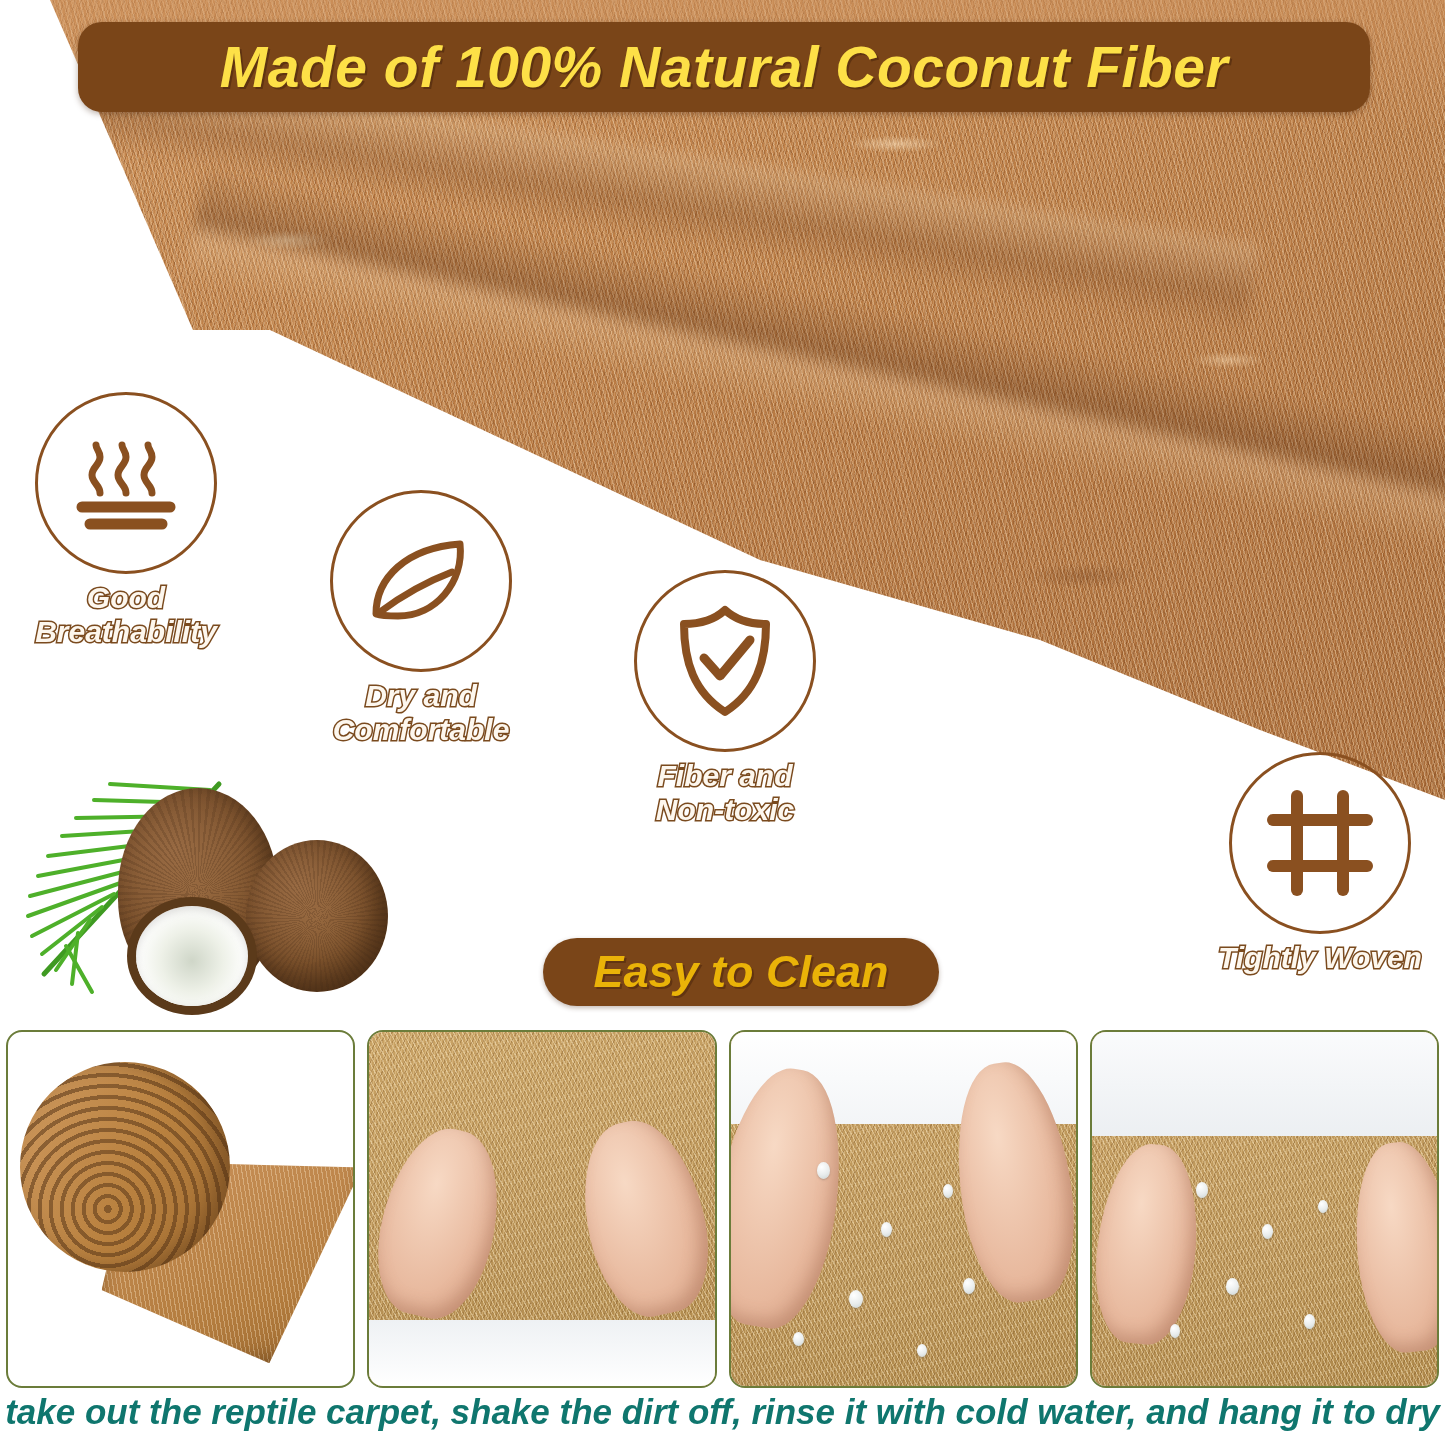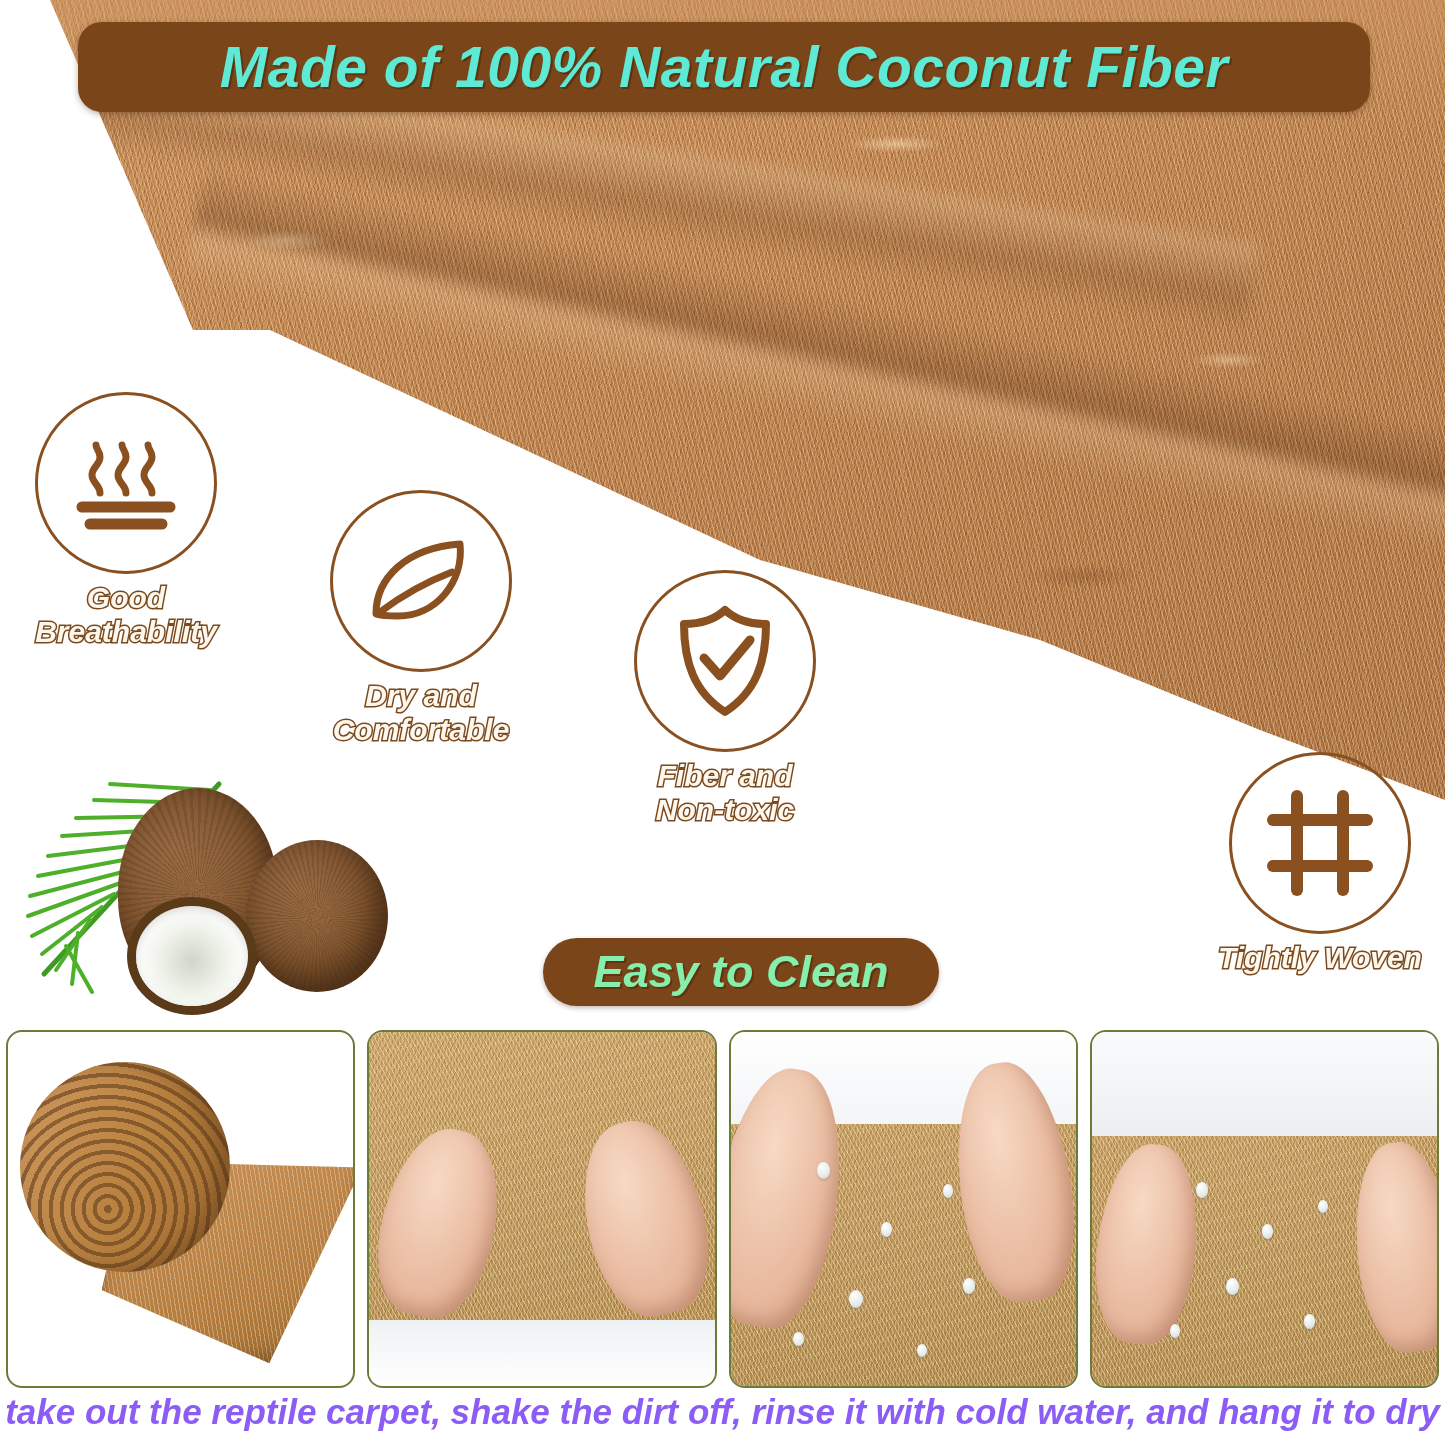--- a/index.html
+++ b/index.html
@@ -37,21 +37,21 @@
      transform:rotate(9deg);
      background:linear-gradient(180deg, rgba(255,232,198,.22), rgba(92,48,19,.22) 60%, rgba(0,0,0,0));
      filter:blur(7px);}
   .coir-topstrip{position:absolute;left:0;top:0;width:1445px;height:130px;
      background:linear-gradient(180deg, rgba(205,146,94,.55), rgba(0,0,0,0));}
 
   
   .banner{position:absolute;left:78px;top:22px;width:1292px;height:90px;
     background:#7a4518;border-radius:24px;display:flex;align-items:center;justify-content:center;
     box-shadow:0 2px 6px rgba(60,28,8,.35);}
-  .banner-text{color:#5eead4;font-size:57px;font-weight:bold;font-style:italic;
+  .banner-text{color:#fde047;font-size:57px;font-weight:bold;font-style:italic;
     letter-spacing:.5px;white-space:nowrap;
     text-shadow:2px 2px 0 rgba(60,28,8,.45);}
 
   
   .feat{position:absolute;display:flex;flex-direction:column;align-items:center;}
   .circ{border:3px solid #8a5020;border-radius:50%;background:rgba(255,255,255,.0);
     display:flex;align-items:center;justify-content:center;}
   .feat-label{margin-top:7px;text-align:center;line-height:1.12;
     font-size:30px;font-weight:bold;font-style:italic;color:#fdf7ee;
     -webkit-text-stroke:3px #7a4a1e;paint-order:stroke fill;white-space:pre-line;}
@@ -79,21 +79,21 @@
   #nut-half{left:110px;top:18px;width:160px;height:205px;border-radius:50% 50% 46% 46%;}
   #nut-whole{left:238px;top:70px;width:142px;height:152px;}
   #nut-flesh{position:absolute;left:128px;top:136px;width:112px;height:100px;border-radius:50%;
     background:radial-gradient(circle at 50% 55%, #cfd6c8 0%, #eef1e8 40%, #ffffff 70%);
     box-shadow:0 0 0 9px #5b3a1a, inset 0 3px 8px rgba(150,150,140,.35);}
 
   
   .pill{position:absolute;left:543px;top:938px;width:396px;height:68px;
     background:#7a4518;border-radius:34px;display:flex;align-items:center;justify-content:center;
     box-shadow:0 2px 5px rgba(60,28,8,.3);}
-  .pill-text{color:#86efac;font-size:45px;font-weight:bold;font-style:italic;white-space:nowrap;
+  .pill-text{color:#eab308;font-size:45px;font-weight:bold;font-style:italic;white-space:nowrap;
     text-shadow:2px 2px 0 rgba(60,28,8,.4);}
 
   
   .strip{position:absolute;left:6px;top:1030px;width:1433px;height:358px;
     display:flex;gap:12px;}
   .panel{flex:1;border:2px solid #6b7c3a;border-radius:16px;overflow:hidden;position:relative;
     background:#ffffff;}
   .pfiber{position:absolute;inset:0;
     background:
       repeating-linear-gradient(62deg, rgba(255,240,205,.40) 0 1px, rgba(0,0,0,0) 1px 4px),
@@ -130,21 +130,21 @@
     background:linear-gradient(180deg,#ffffff,#f3f5f7);}
   .p3-f1{left:-12px;top:36px;width:118px;height:260px;transform:rotate(9deg);}
   .p3-f2{right:6px;top:30px;width:110px;height:240px;transform:rotate(-8deg);}
   .p4-white{position:absolute;left:0;top:0;width:100%;height:104px;
     background:linear-gradient(180deg,#fafbfc,#eceff2);}
   .p4-f1{left:6px;top:112px;width:98px;height:200px;transform:rotate(6deg);}
   .p4-f2{right:-16px;top:110px;width:96px;height:210px;transform:rotate(-6deg);}
 
   
   .caption{position:absolute;left:0;top:1392px;width:1445px;text-align:center;
-    font-size:35px;font-weight:bold;font-style:italic;color:#8b5cf6;white-space:nowrap;}
+    font-size:35px;font-weight:bold;font-style:italic;color:#0f766e;white-space:nowrap;}
 </style>
 </head>
 <body>
 
 <div id="page">
 
   <div class="coir-area">
     <div class="coir-base"></div>
     <div class="coir-topstrip"></div>
     <div class="coir-fold2"></div>

